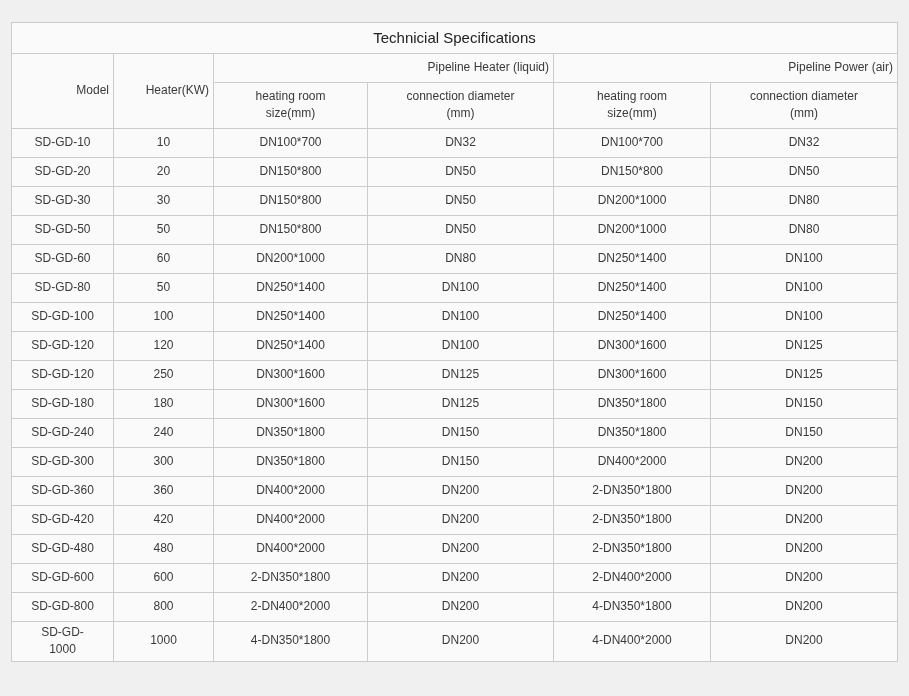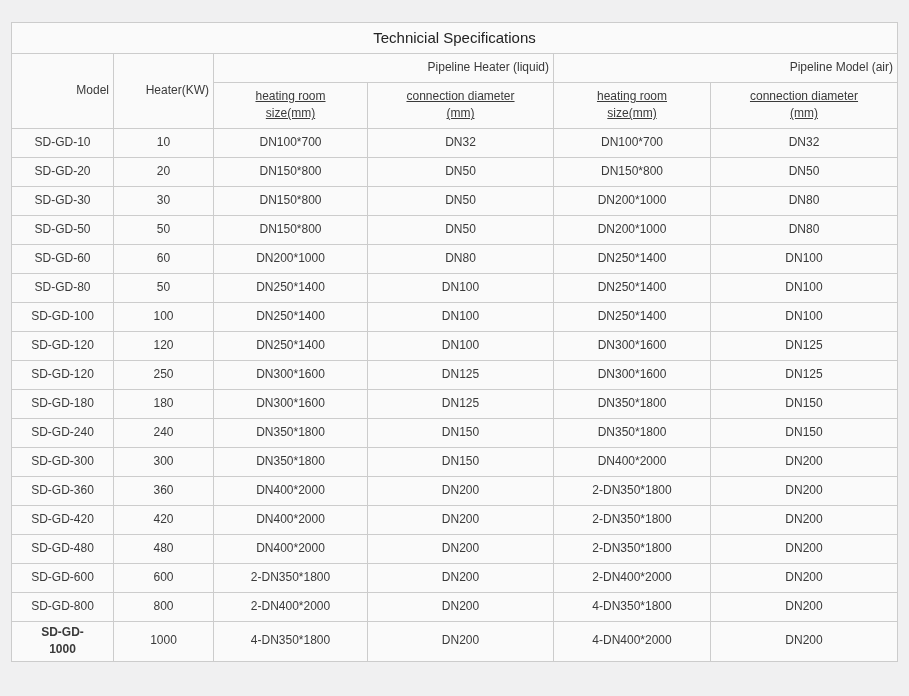--- a/index.html
+++ b/index.html
@@ -32,27 +32,26 @@
     padding: 2px 4px;
     line-height: 1.45;
   }
   .title-row th {
     height: 30px;
     font-size: 15px;
     color: #222222;
     padding: 4px;
   }
   .group-row th { height: 29px; text-align: right; }
-  .sub-row th { height: 46px; text-decoration: underline; }
+  .sub-row th { height: 46px; }
   tbody td { height: 29px; }
   .wrap-narrow {
     display: inline-block;
     max-width: 50px;
     word-break: normal;
-    font-weight: bold;
   }
 </style>
 </head>
 <body>
 
 <div class="page">
   <table class="spec-table">
     <colgroup>
       <col style="width:102px">
       <col style="width:100px">
@@ -62,21 +61,21 @@
       <col style="width:187px">
     </colgroup>
     <thead>
       <tr class="title-row">
         <th colspan="6">Technicial Specifications</th>
       </tr>
       <tr class="group-row">
         <th rowspan="2">Model</th>
         <th rowspan="2">Heater(KW)</th>
         <th colspan="2">Pipeline Heater (liquid)</th>
-        <th colspan="2">Pipeline Model (air)</th>
+        <th colspan="2">Pipeline Power (air)</th>
       </tr>
       <tr class="sub-row">
         <th>
           <div>heating room</div>
           <div>size(mm)</div>
         </th>
         <th>
           <div>connection diameter</div>
           <div>(mm)</div>
         </th>

